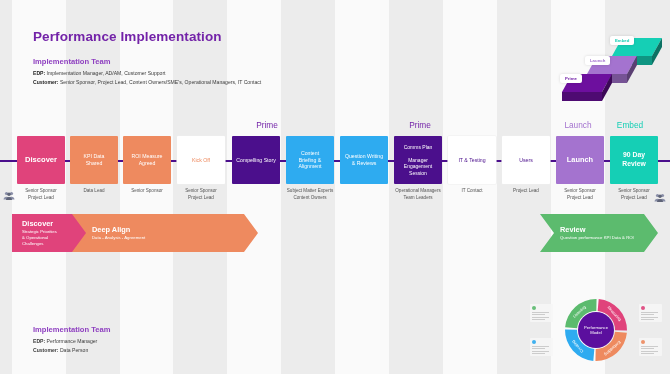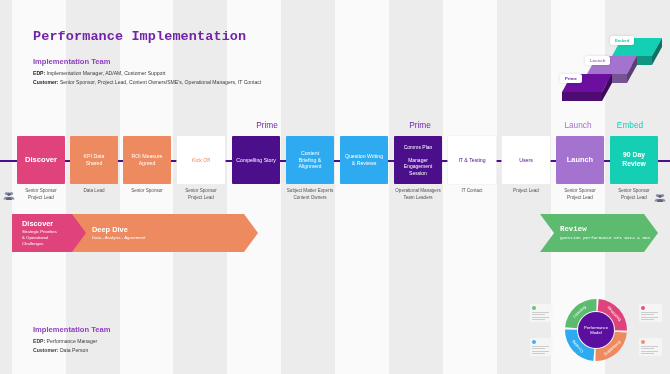--- a/index.html
+++ b/index.html
@@ -20,21 +20,21 @@
     position: absolute;
     top: 0; bottom: 0;
     background: #ececec;
   }
   .col-band.light { background: #fafafa; }
 
   
   #page-title {
     position: absolute; left: 33px; top: 29px;
     font-size: 13.5px; font-weight: bold;
-    color: #7323a8; letter-spacing: .1px; font-family: Liberation Mono, monospace;
+    color: #7323a8; letter-spacing: .1px;
   }
   #team-heading-top {
     position: absolute; left: 33px; top: 57px;
     font-size: 7.6px; font-weight: bold; color: #8e3fc0;
   }
   #team-lines-top {
     position: absolute; left: 33px; top: 69px;
     font-size: 5.1px; color: #3b3b3b; line-height: 8.6px;
   }
   #team-lines-top b { color:#222; }
@@ -249,24 +249,24 @@
     </div>
 
   <div id="stage-bar">
       <div class="chev" style="left: 0px; width: 78px; background: rgb(224, 67, 123); clip-path: polygon(0px 0px, calc(100% - 14px) 0px, 100% 50%, calc(100% - 14px) 100%, 0px 100%); padding-left: 10px;">
         <div class="ct">Discover</div>
         <div class="cs" style="white-space: pre-line;">Strategic Priorities
 &amp; Operational
 Challenges</div>
       </div>
       <div class="chev" style="left: 60px; width: 186px; background: rgb(238, 138, 95); clip-path: polygon(0px 0px, calc(100% - 14px) 0px, 100% 50%, calc(100% - 14px) 100%, 0px 100%, 14px 50%); padding-left: 20px;">
-        <div class="ct">Deep Dive</div>
+        <div class="ct">Deep Align</div>
         <div class="cs" style="white-space: pre-line;">Data - Analysis - Agreement</div>
       </div>
-      <div class="chev" style="left: 528px; width: 118px; background: rgb(92, 187, 110); clip-path: polygon(0px 0px, calc(100% - 14px) 0px, 100% 50%, calc(100% - 14px) 100%, 0px 100%, 14px 50%); padding-left: 20px; font-family: Liberation Mono, monospace;">
+      <div class="chev" style="left: 528px; width: 118px; background: rgb(92, 187, 110); clip-path: polygon(0px 0px, calc(100% - 14px) 0px, 100% 50%, calc(100% - 14px) 100%, 0px 100%, 14px 50%); padding-left: 20px;">
         <div class="ct">Review</div>
         <div class="cs" style="white-space: pre-line;">Question performance KPI Data &amp; ROI</div>
       </div>
     </div>
 
   <div id="iso"><svg width="108" height="98" viewBox="0 0 108 98">
         <g>
           <polygon points="66,26 106,26 96,44 56,44" fill="#15cfb5"></polygon>
           <polygon points="56,44 96,44 96,53 56,53" fill="rgb(15,149,130)"></polygon>
           <polygon points="96,44 106,26 106,35 96,53" fill="rgb(12,114,100)"></polygon>

